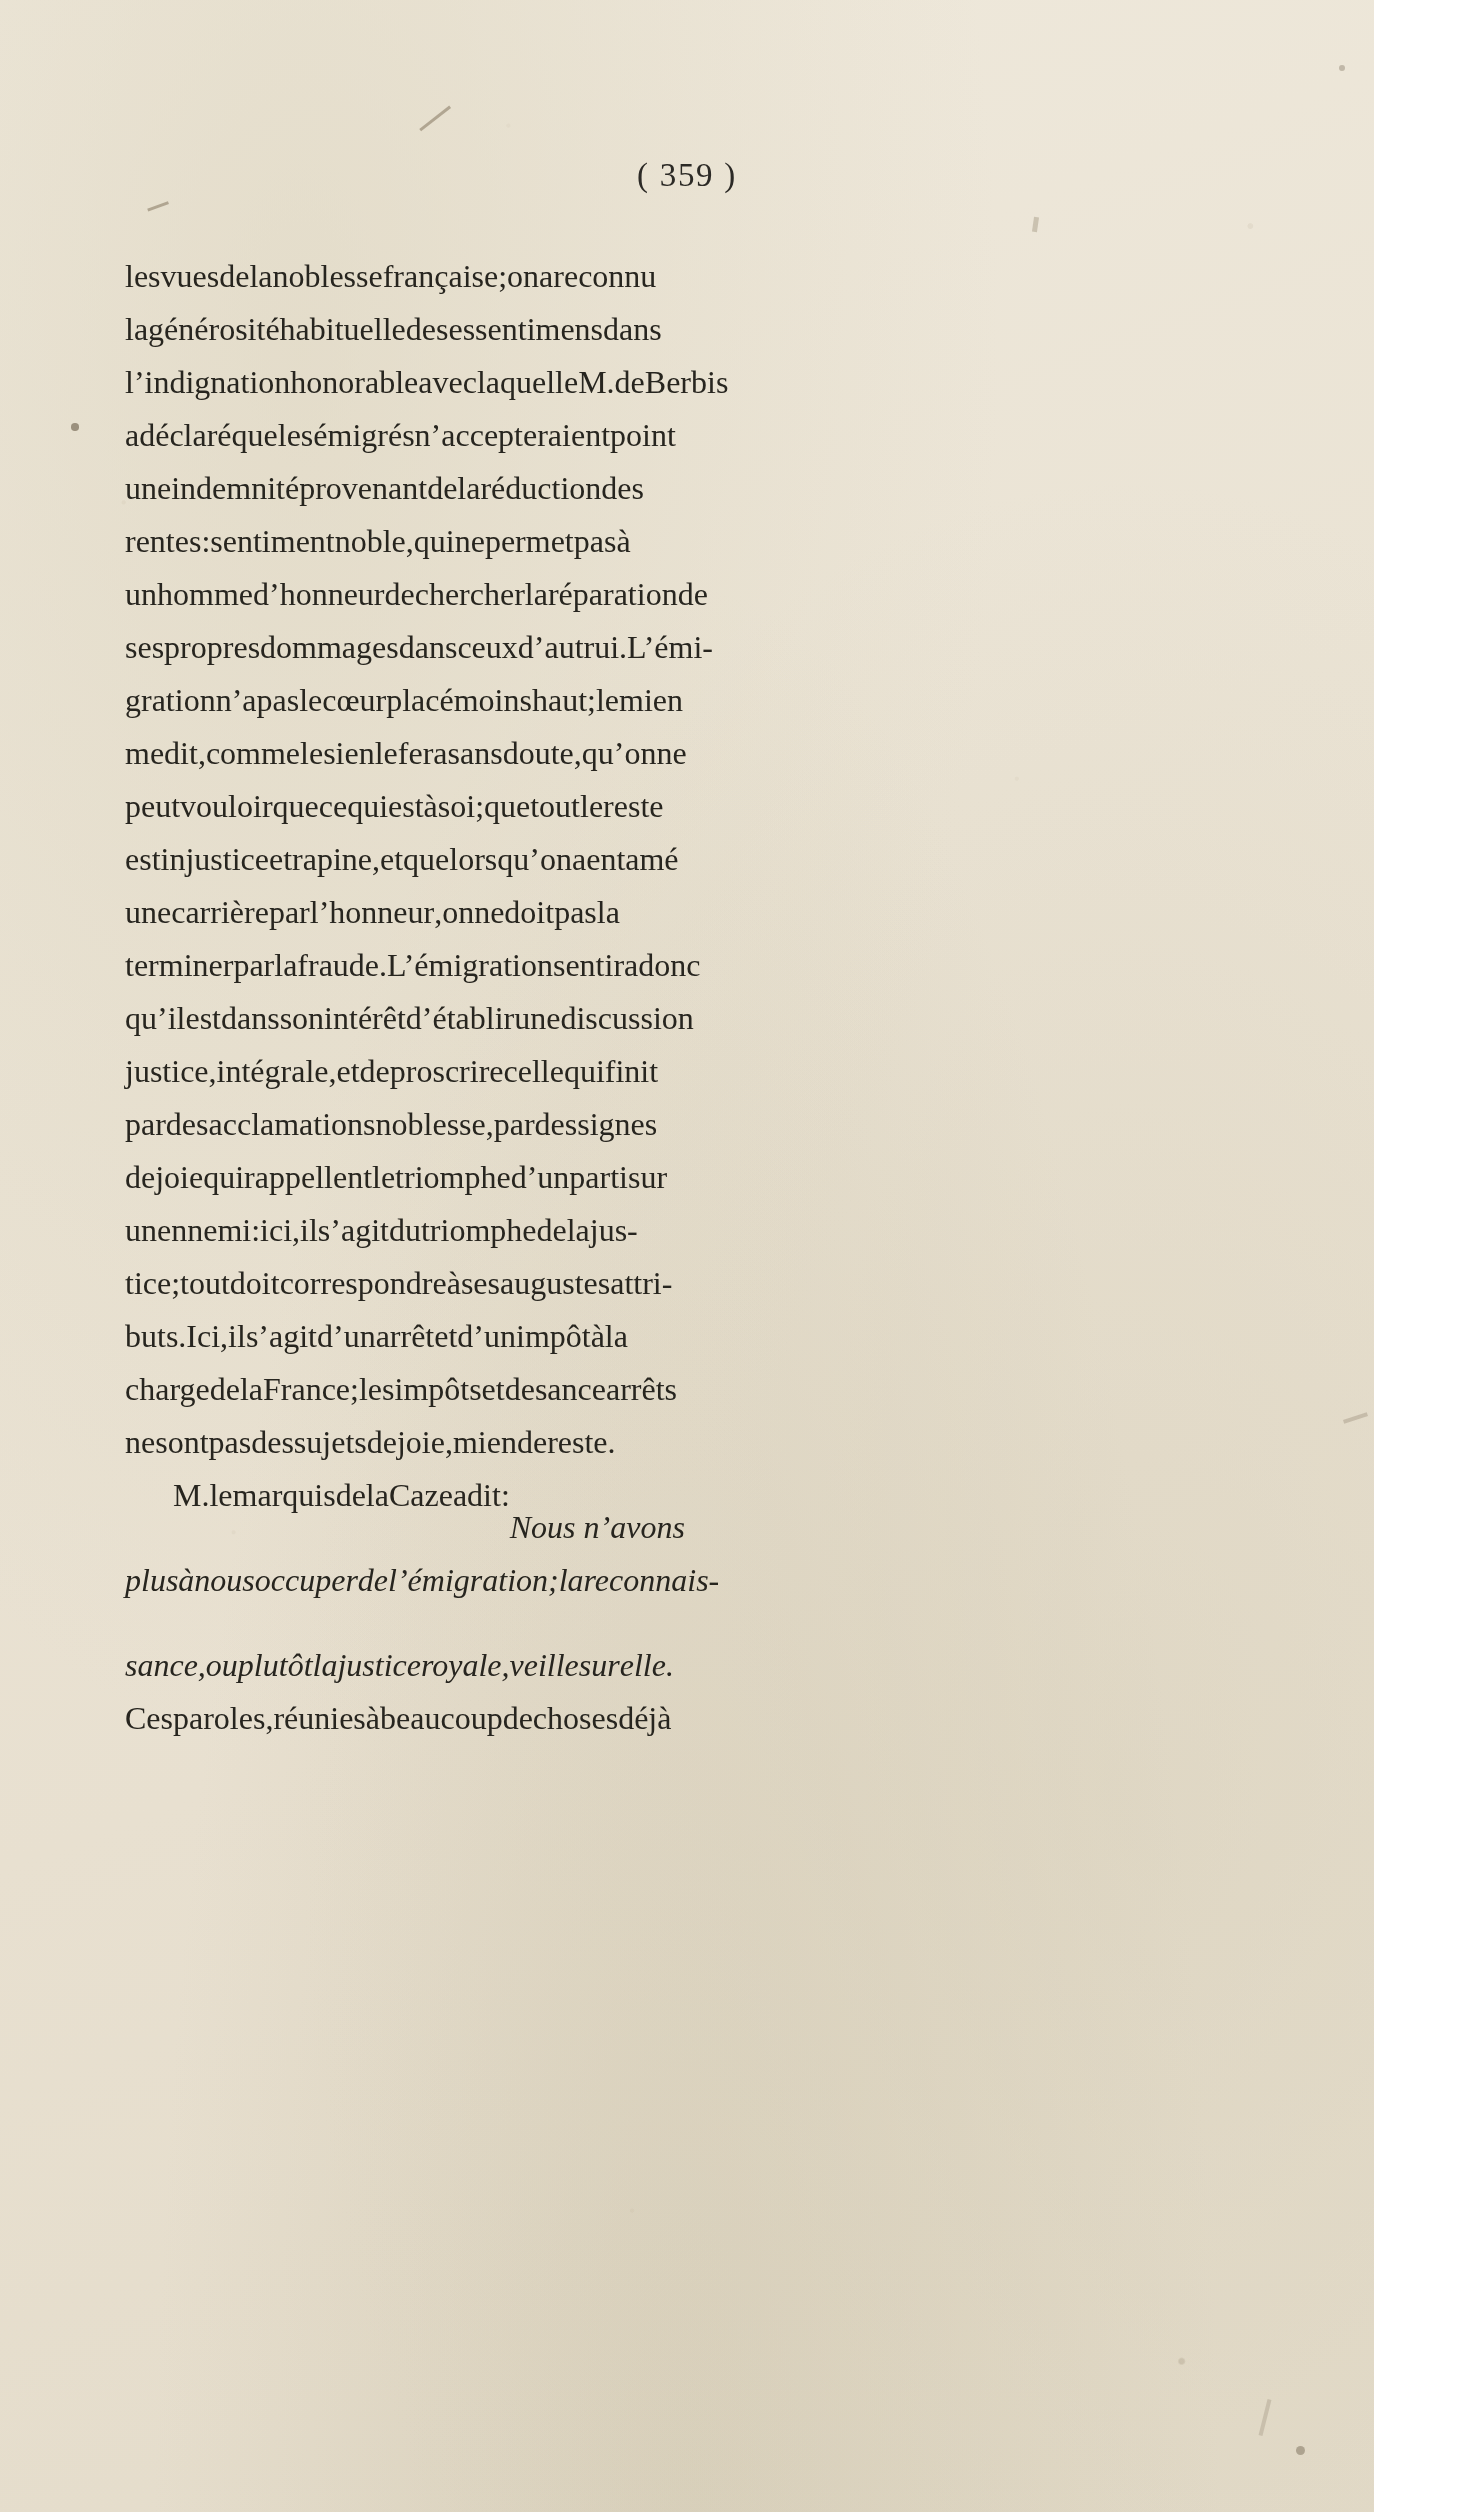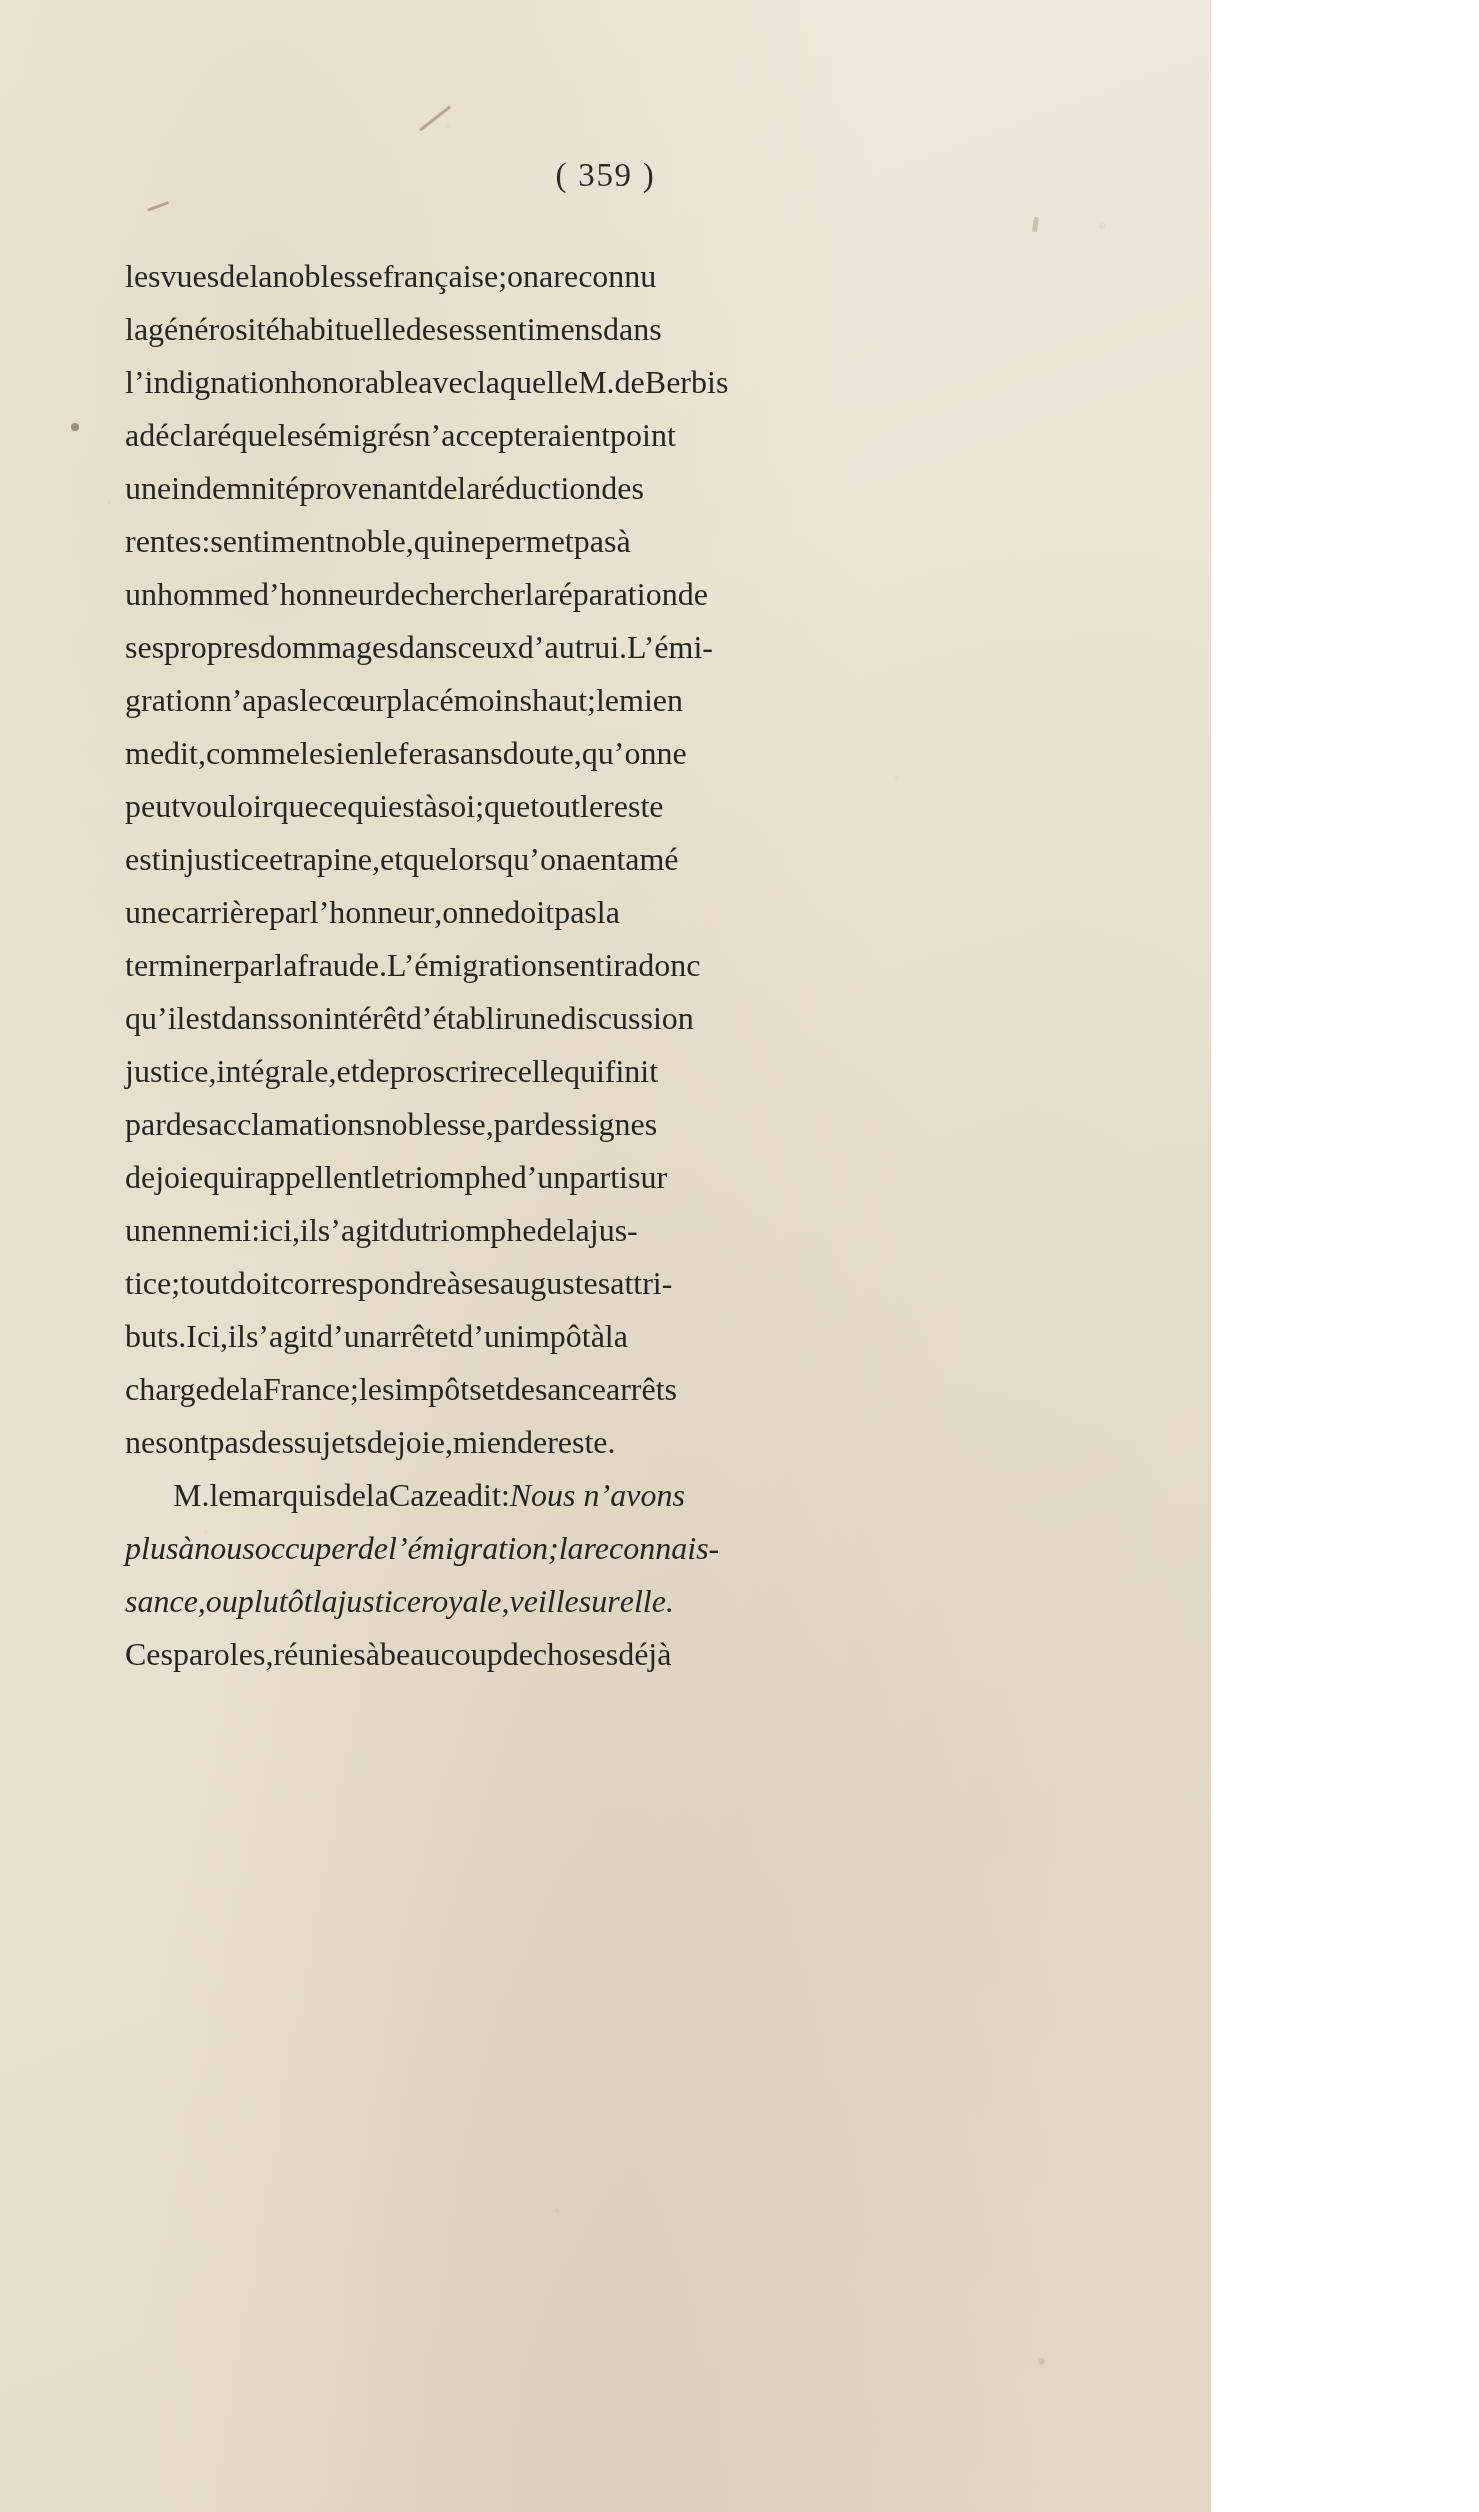--- a/index.html
+++ b/index.html
@@ -8,21 +8,21 @@
     background: #ffffff;
   }
   body {
     width: 1479px;
     height: 2512px;
     overflow: hidden;
   }
 
   .page {
     position: relative;
-    width: 1211px;
+    width: 1374px;
     height: 2512px;
     
     background:
       radial-gradient(ellipse at 22% 14%, rgba(220,212,190,0.55) 0%, rgba(220,212,190,0) 46%),
       radial-gradient(ellipse at 82% 72%, rgba(214,206,184,0.45) 0%, rgba(214,206,184,0) 52%),
       radial-gradient(ellipse at 50% 104%, rgba(205,196,172,0.55) 0%, rgba(205,196,172,0) 55%),
       linear-gradient(160deg, #efe9dc 0%, #eae3d4 38%, #e8e0d0 62%, #e3dbc9 100%);
     overflow: hidden;
   }
 
@@ -89,21 +89,21 @@
     justify-content: flex-start;
     width: 100%;
   }
   .justified.last {
     justify-content: flex-start;
   }
   .justified .w { white-space: pre; }
 
   .indent { padding-left: 48px; }
 
-  .italic { font-style: italic; }
+  .italic { font-style: italic; margin-top: 32px; }
 </style>
 </head>
 <body>
 
 <div class="page">
 
   <div class="grain"></div>
 
   <div class="speck" style="left:71px; top:423px; width:7.5px; height:7.5px;"></div>
   <div class="speck" style="left:1296px; top:2446px; width:9.2px; height:9.2px; opacity:.7;"></div>

